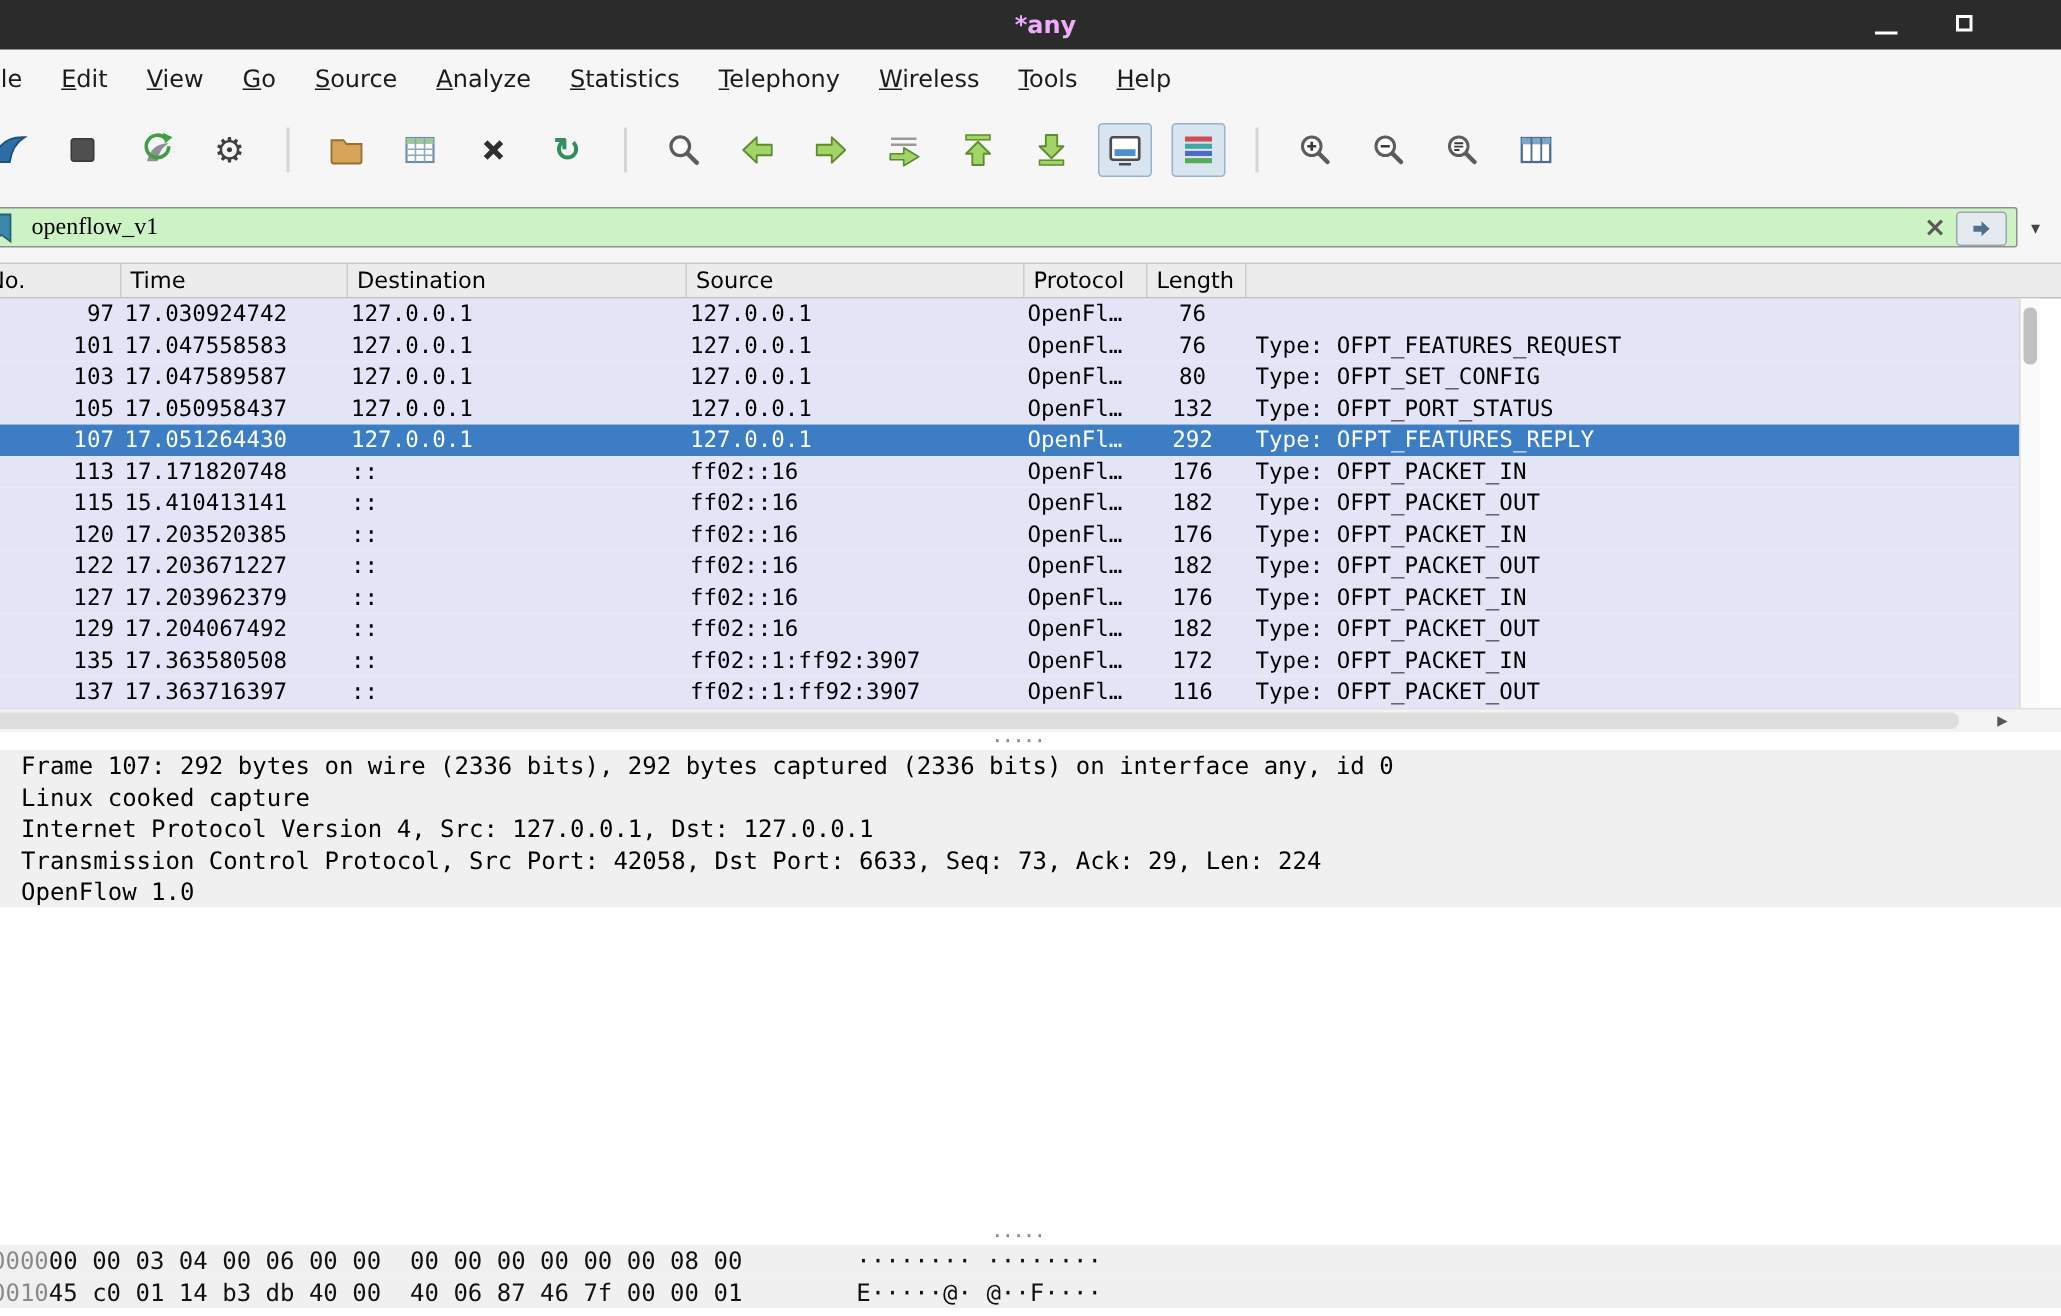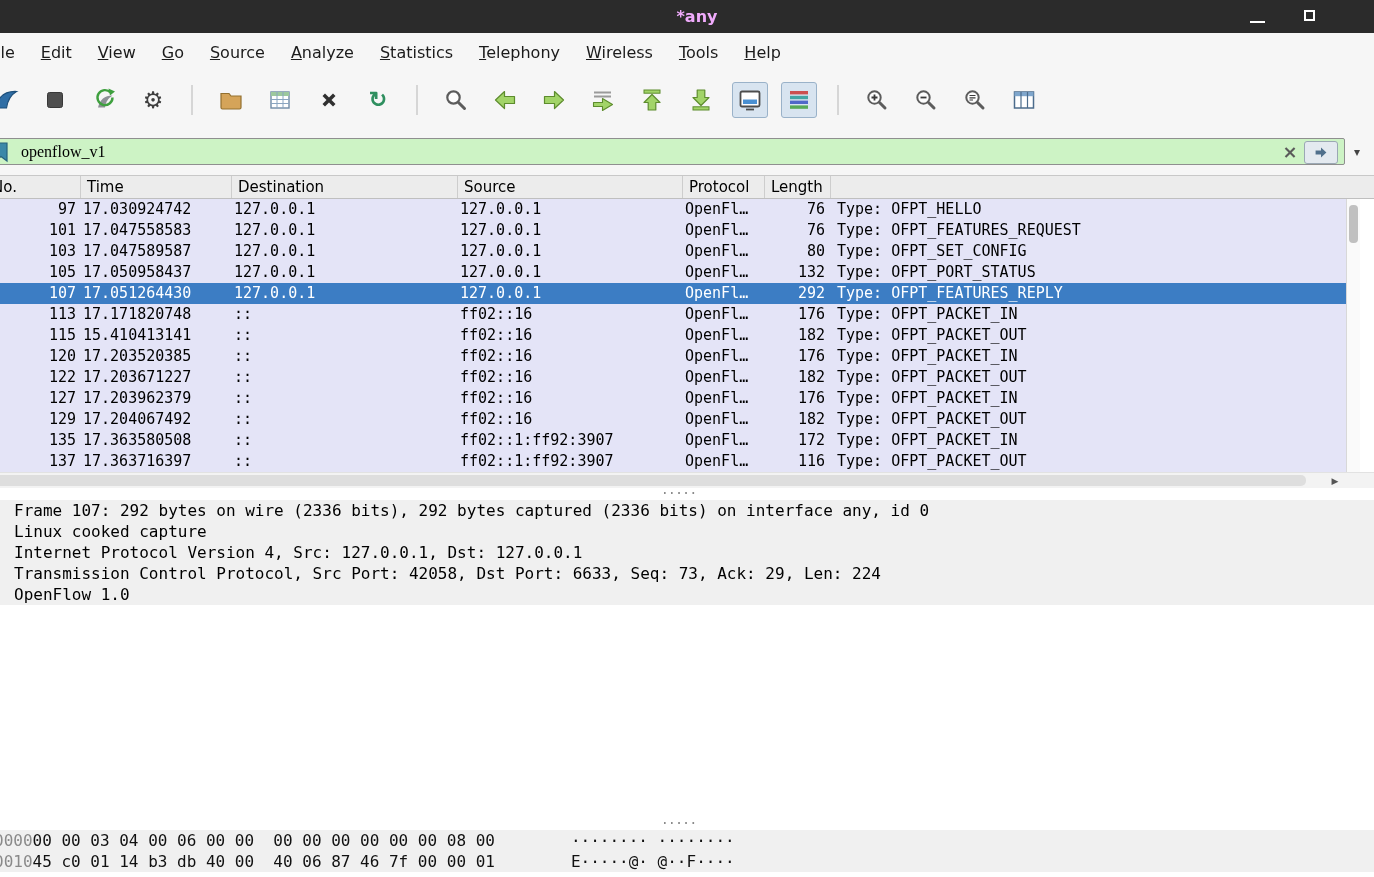--- a/index.html
+++ b/index.html
@@ -45,21 +45,21 @@
   .grid7{display:grid;grid-template-columns:95px 151px 226px 225px 82px 66px 1fr;}
   .list-header{height:23px;background:#ececec;border-bottom:1px solid #bfbfbf;font-size:15px;color:#000;box-sizing:border-box;}
   .hcell{padding:0 6px;border-right:1px solid #cdcdcd;display:flex;align-items:center;overflow:hidden;white-space:nowrap;box-sizing:border-box;}
   .plist{height:273px;overflow:hidden;width:1360px;}
   .prow{height:21px;line-height:21px;font-family:"DejaVu Sans Mono","Liberation Mono",monospace;font-size:15px;
         background:#e4e4f7;color:#000;white-space:nowrap;}
   .prow span{overflow:hidden;display:block;}
   .prow.selected{background:#3c7dc4;color:#fff;}
   .c-no{text-align:right;padding-right:5px;}
   .c-time,.c-src,.c-dst,.c-proto{padding-left:2px;}
-  .c-len{text-align:right;padding-right:6px;}
+  .c-len{text-align:center;padding-right:6px;}
   .c-info{padding-left:6px;}
   .vscroll{position:absolute;left:1360px;top:23px;bottom:0;width:14px;background:#fafafa;border-left:1px solid #d8d8d8;box-sizing:border-box;}
   .vthumb{position:absolute;left:2px;top:6px;width:9px;height:38px;background:#c0c0c0;border-radius:4px;}
 
   
   .hscroll{height:16px;background:#f3f3f3;border-top:1px solid #e2e2e2;position:relative;box-sizing:border-box;}
   .hthumb{position:absolute;left:0;top:2px;height:11px;width:1320px;background:#dedede;border-radius:5px;}
   .hscroll-btn{position:absolute;left:1341px;top:1px;width:16px;height:13px;display:flex;align-items:center;justify-content:center;
                color:#555;font-size:9px;}
 
@@ -257,21 +257,20 @@
     </div>
     <div class="plist">
 
     <div class="prow grid7">
           <span class="c-no">97</span>
           <span class="c-time">17.030924742</span>
           <span class="c-src">127.0.0.1</span>
           <span class="c-dst">127.0.0.1</span>
           <span class="c-proto">OpenFl…</span>
           <span class="c-len">76</span>
-          <span class="c-info">Type: OFPT_HELLO</span>
         </div>
         <div class="prow grid7">
           <span class="c-no">101</span>
           <span class="c-time">17.047558583</span>
           <span class="c-src">127.0.0.1</span>
           <span class="c-dst">127.0.0.1</span>
           <span class="c-proto">OpenFl…</span>
           <span class="c-len">76</span>
           <span class="c-info">Type: OFPT_FEATURES_REQUEST</span>
         </div>

